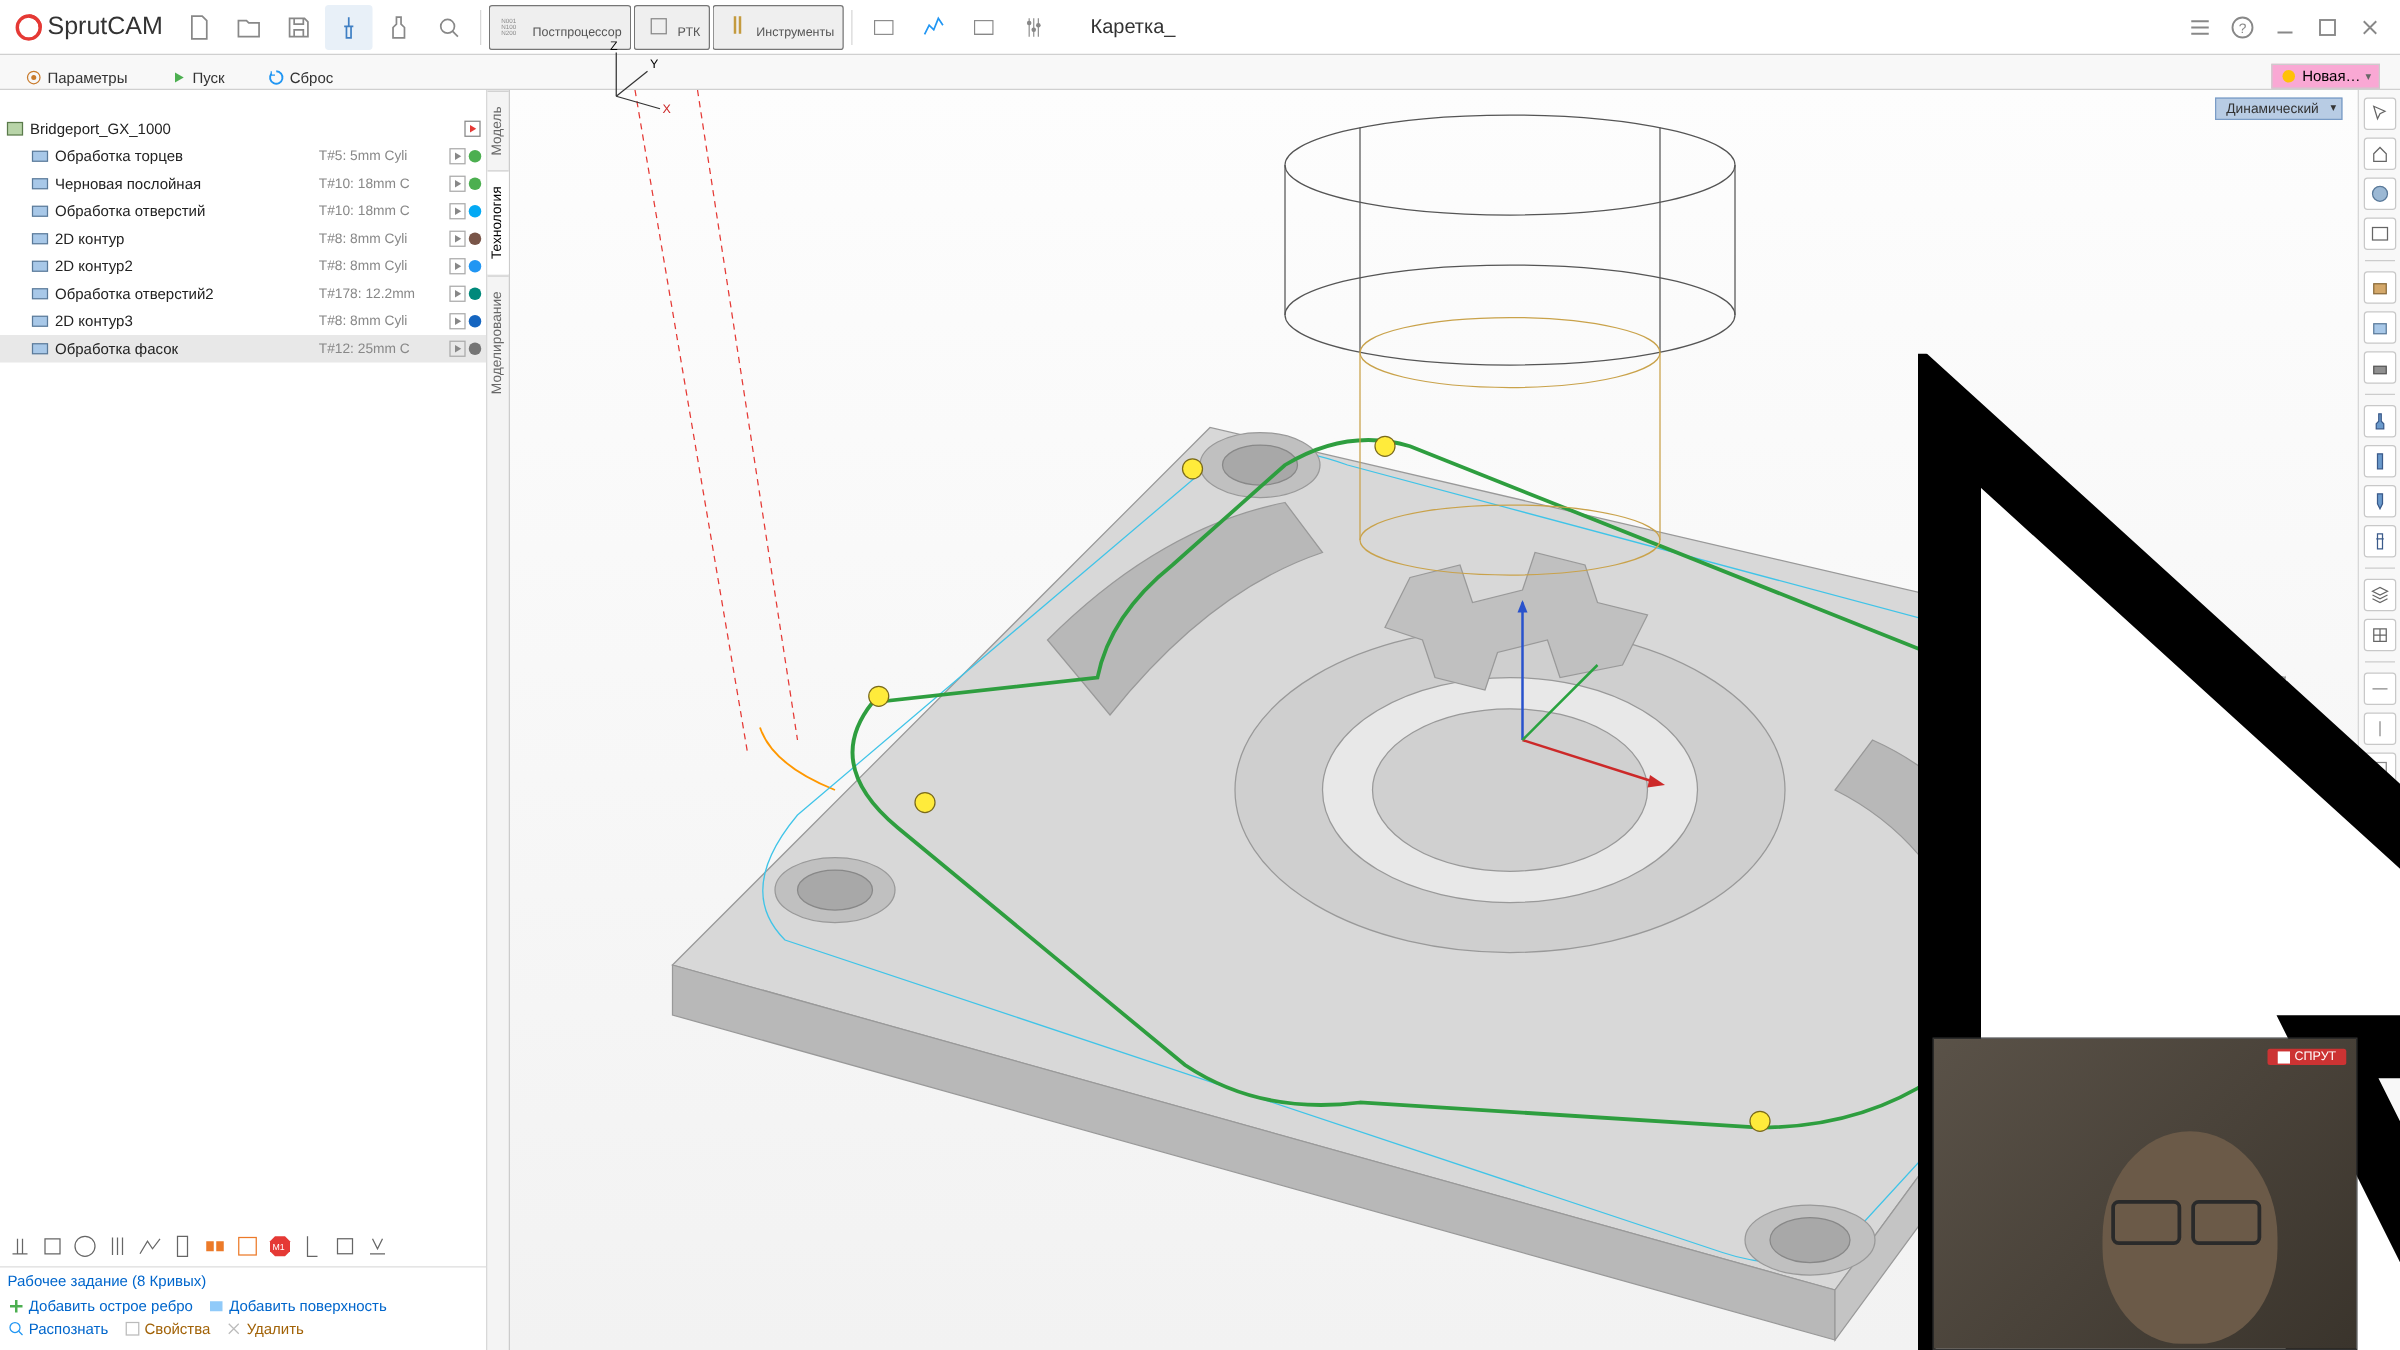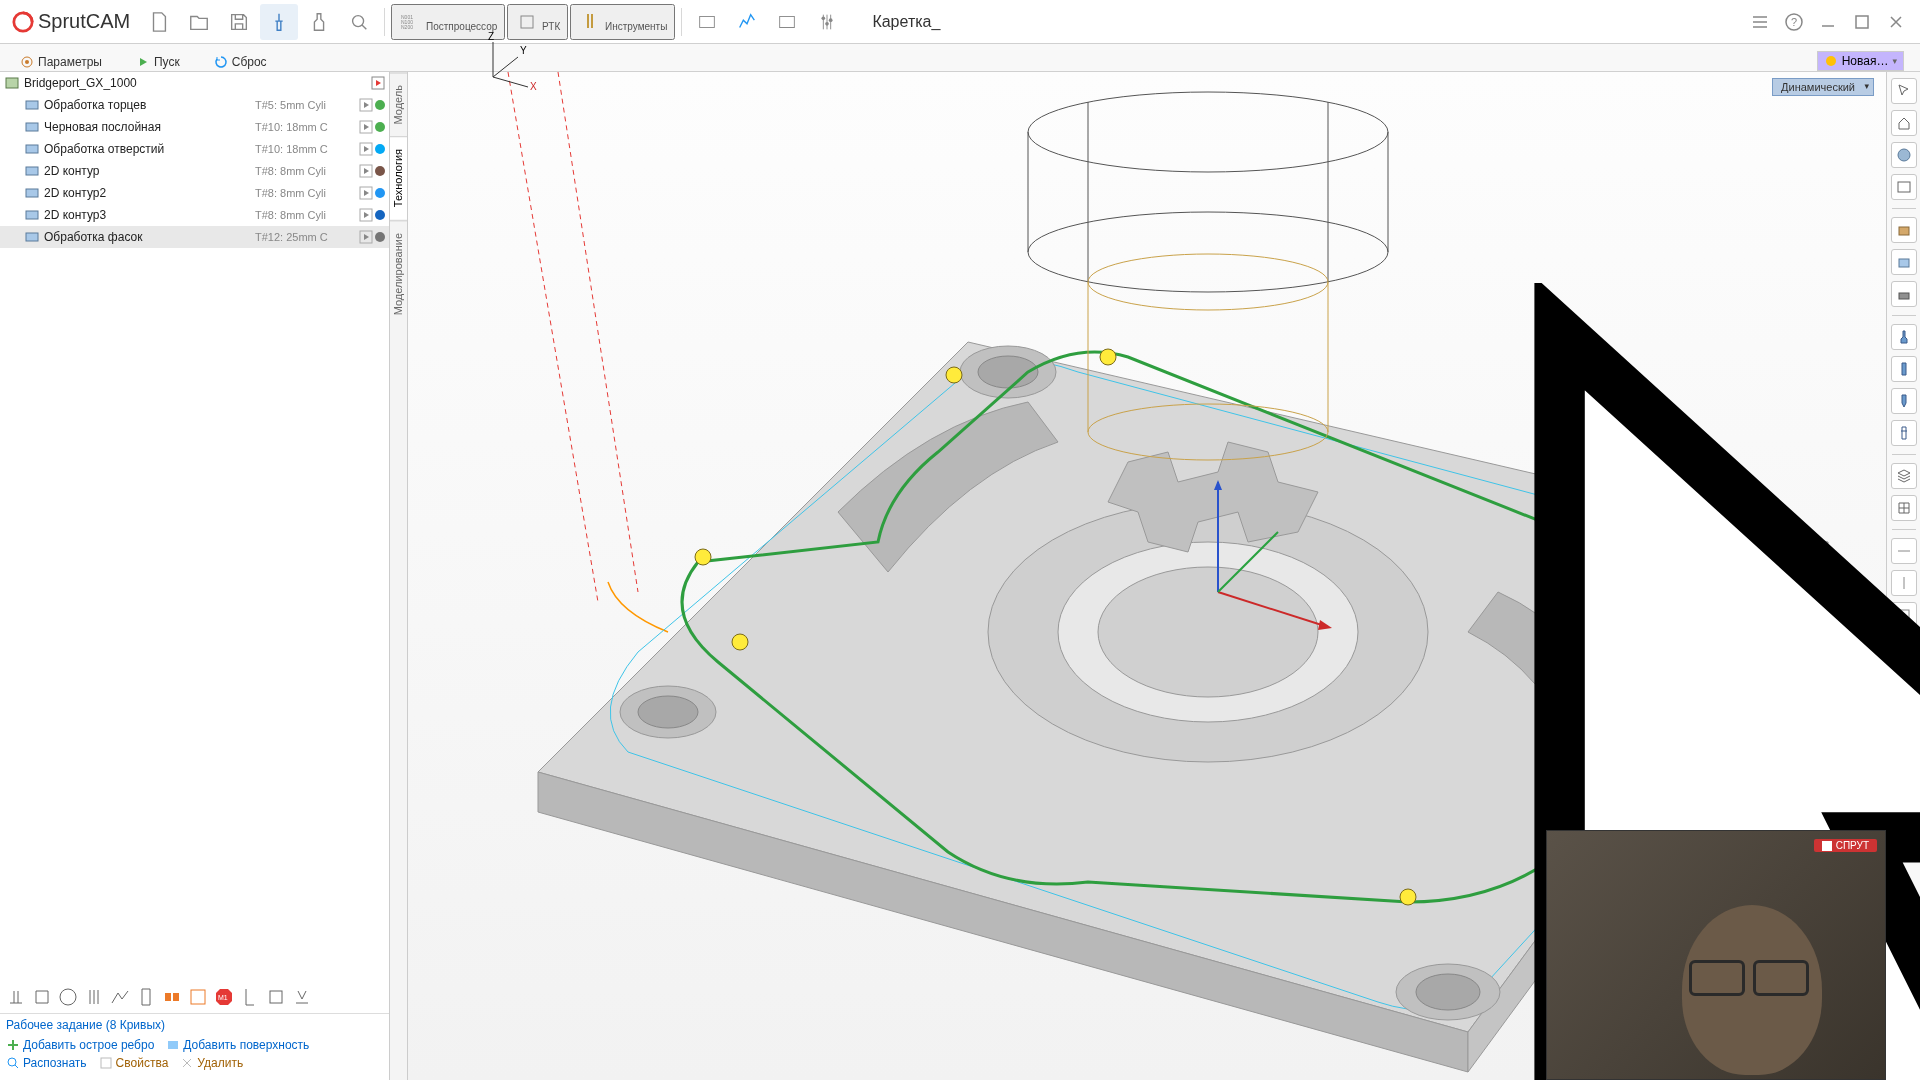--- a/index.html
+++ b/index.html
@@ -17,31 +17,31 @@
 .tb-sep { width: 1px; height: 28px; background: #d8d8d8; margin: 0 4px; }
 .file-title { font-size: 16px; color: #333; margin-left: 24px; flex: 1; }
 .window-controls { display: flex; gap: 14px; padding: 0 10px; }
 .win-btn { width: 20px; height: 20px; border: none; background: none; cursor: pointer; color: #888; }
 
 
 .second-bar { height: 28px; background: #f8f8f8; border-bottom: 1px solid #d0d0d0; display: flex; align-items: flex-end; padding: 0 16px; gap: 26px; }
 .sb-btn { display: flex; align-items: center; gap: 4px; font-size: 12px; color: #333; border: none; background: none; cursor: pointer; padding: 2px 4px; }
 .sb-btn svg { width: 14px; height: 14px; }
 .sb-spacer { flex: 1; }
-.sb-dropdown { display: flex; align-items: center; gap: 4px; font-size: 12px; border: 1px solid #ccc; padding: 2px 6px; background: #c4b5fd; }
+.sb-dropdown { display: flex; align-items: center; gap: 4px; font-size: 12px; border: 1px solid #ccc; padding: 2px 6px; background: #f9a8d4; }
 
 
 .main-layout { display: flex; height: calc(100% - 72px); }
 
 
 .left-panel { width: 390px; background: #fff; border-right: 1px solid #ccc; display: flex; flex-direction: column; }
 .tree-area { height: 230px; overflow-y: auto; }
 .tree-row { display: flex; align-items: center; height: 22px; font-size: 12px; padding: 0 4px; gap: 4px; }
 .tree-row.selected { background: #e8e8e8; }
-.tree-row.root { font-weight: 400; }
+.tree-row.root { font-weight: 400; margin-top: 20px; }
 .tree-indent { width: 16px; }
 .tree-icon { width: 16px; height: 16px; flex-shrink: 0; }
 .tree-label { flex: 1; color: #222; }
 .tree-tool { font-size: 11px; color: #888; width: 100px; text-align: left; white-space: nowrap; overflow: hidden; }
 .tree-badges { display: flex; gap: 2px; align-items: center; }
 .tree-dot { width: 10px; height: 10px; border-radius: 50%; }
 .tree-run { width: 14px; height: 14px; }
 
 
 .tool-strip { display: flex; gap: 2px; padding: 4px; border-bottom: 1px solid #ddd; margin-top: auto; }
@@ -321,20 +321,35 @@
                 <path d="M5 4l5 3-5 3z" fill="#888"></path>
               </svg>
       <span class="tree-dot" style="background:#2196f3"></span>
     </span>
           </div>
           <div class="tree-row">
     <span class="tree-indent"></span>
     <svg class="tree-icon" viewBox="0 0 16 16">
               <rect x="2" y="4" width="12" height="8" fill="#a8c8e8" stroke="#5a7a9a"></rect>
             </svg>
+    <span class="tree-label">Обработка отверстий2</span>
+    <span class="tree-tool">T#178:  12.2mm</span>
+    <span class="tree-badges">
+      <svg class="tree-run" viewBox="0 0 14 14">
+                <rect x="1" y="1" width="12" height="12" fill="none" stroke="#aaa"></rect>
+                <path d="M5 4l5 3-5 3z" fill="#888"></path>
+              </svg>
+      <span class="tree-dot" style="background:#00897b"></span>
+    </span>
+          </div>
+          <div class="tree-row">
+    <span class="tree-indent"></span>
+    <svg class="tree-icon" viewBox="0 0 16 16">
+              <rect x="2" y="4" width="12" height="8" fill="#a8c8e8" stroke="#5a7a9a"></rect>
+            </svg>
     <span class="tree-label">2D контур3</span>
     <span class="tree-tool">T#8:  8mm Cyli</span>
     <span class="tree-badges">
       <svg class="tree-run" viewBox="0 0 14 14">
                 <rect x="1" y="1" width="12" height="12" fill="none" stroke="#aaa"></rect>
                 <path d="M5 4l5 3-5 3z" fill="#888"></path>
               </svg>
       <span class="tree-dot" style="background:#1565c0"></span>
     </span>
           </div>

